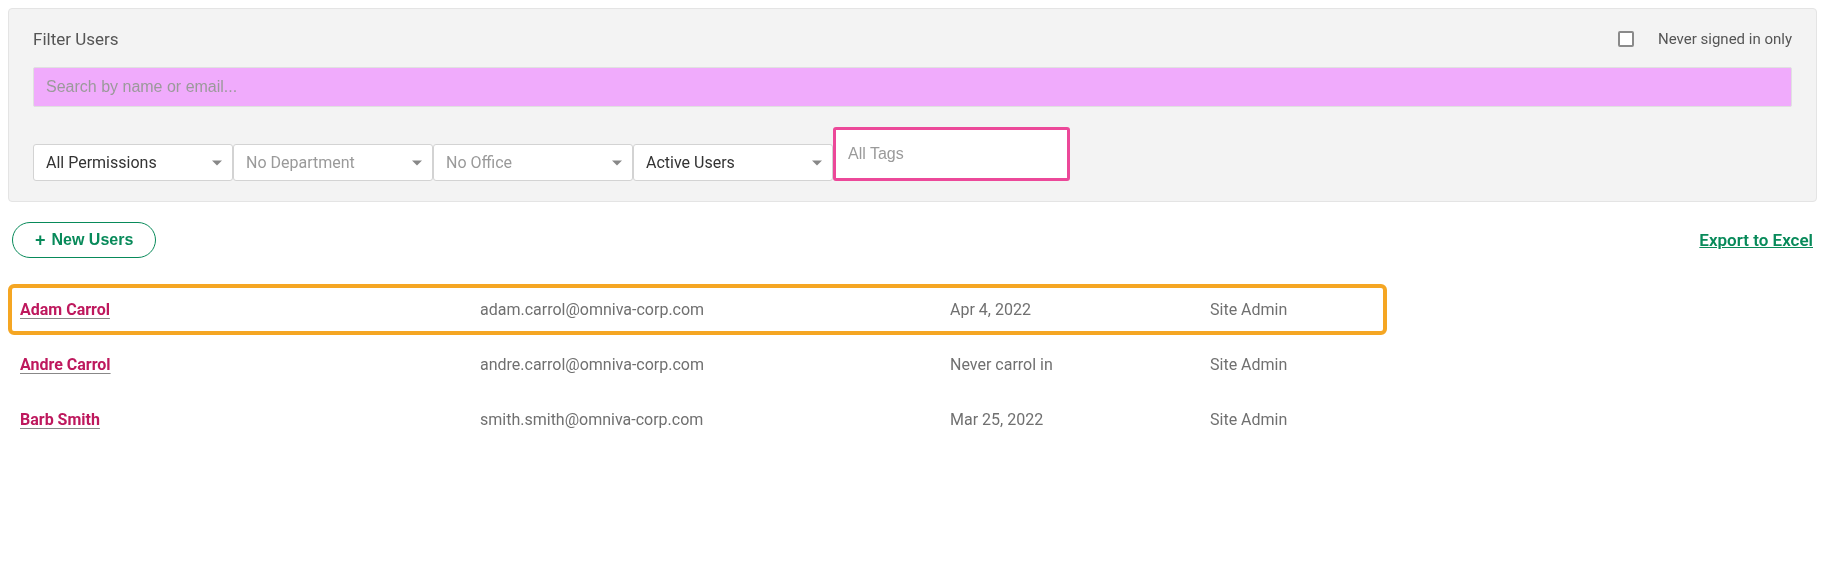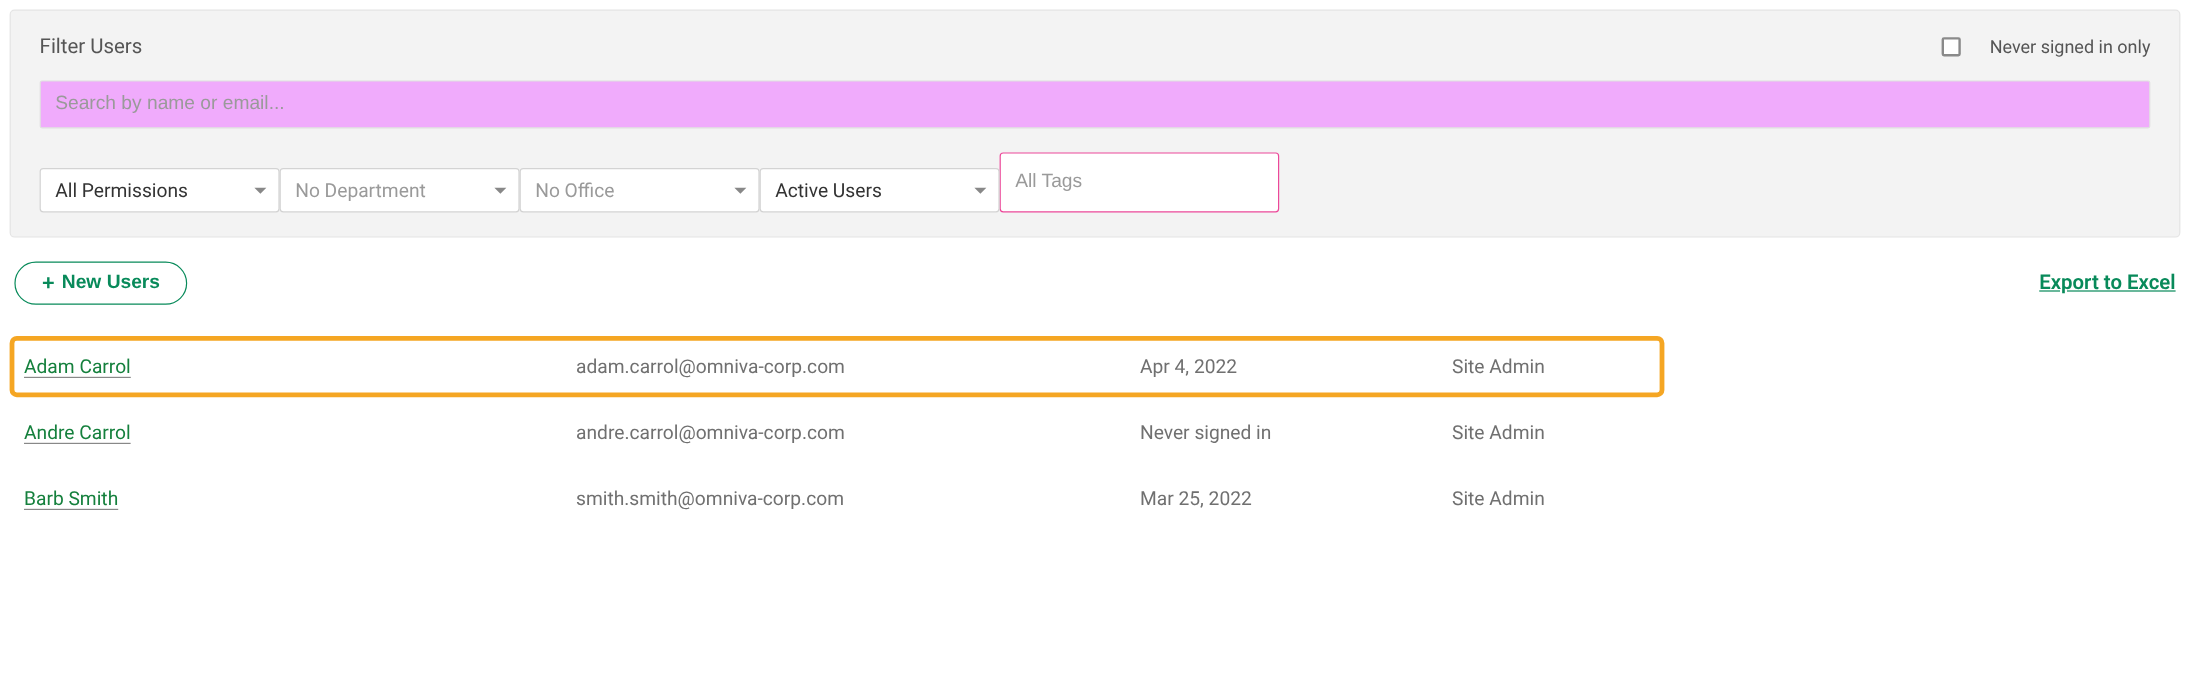--- a/index.html
+++ b/index.html
@@ -75,21 +75,21 @@
       right: 10px;
       top: 50%;
       transform: translateY(-50%);
       width: 0; height: 0;
       border-left: 5px solid transparent;
       border-right: 5px solid transparent;
       border-top: 5px solid #888;
     }
     .tags-input {
       background: #fff;
-      border: 1px solid #ec4899;
+      border: 3px solid #ec4899;
       border-radius: 3px;
       padding: 15px 12px;
       font-size: 16px;
       min-width: 220px;
       color: #0f172a;
     }
     .tags-input::placeholder { color: #9a9a9a; }
     .actions-row {
       display: flex;
       align-items: center;
@@ -149,25 +149,26 @@
     .table-row.highlight::after {
       content: '';
       position: absolute;
       left: 0; right: 430px; top: 2px; bottom: 2px;
       border: 4px solid #f5a623;
       border-radius: 6px;
       pointer-events: none;
     }
     .td { font-size: 16px; color: #707070; }
     .td.name a {
-      color: #15803d;
+      color: #be185d;
       text-decoration: underline;
       text-decoration-color: #888;
       text-underline-offset: 3px;
       cursor: pointer;
+      font-weight: bold;
     }
   </style>
 </head>
 <body>
 
 <div class="filter-panel">
   <div class="filter-header">
     <div class="filter-title">Filter Users</div>
     <label class="checkbox-wrap">
       <span class="checkbox-box"></span>
@@ -209,21 +210,21 @@
   <div id="table-body">
       <div class="table-row highlight">
         <div class="td name col-name"><a>Adam Carrol</a></div>
         <div class="td col-email">adam.carrol@omniva-corp.com</div>
         <div class="td col-activity">Apr 4, 2022</div>
         <div class="td col-perm">Site Admin</div>
       </div>
       <div class="table-row">
         <div class="td name col-name"><a>Andre Carrol</a></div>
         <div class="td col-email">andre.carrol@omniva-corp.com</div>
-        <div class="td col-activity">Never signed in</div>
+        <div class="td col-activity">Never carrol in</div>
         <div class="td col-perm">Site Admin</div>
       </div>
       <div class="table-row">
         <div class="td name col-name"><a>Barb Smith</a></div>
         <div class="td col-email">smith.smith@omniva-corp.com</div>
         <div class="td col-activity">Mar 25, 2022</div>
         <div class="td col-perm">Site Admin</div>
       </div>
     </div>
 </div>

